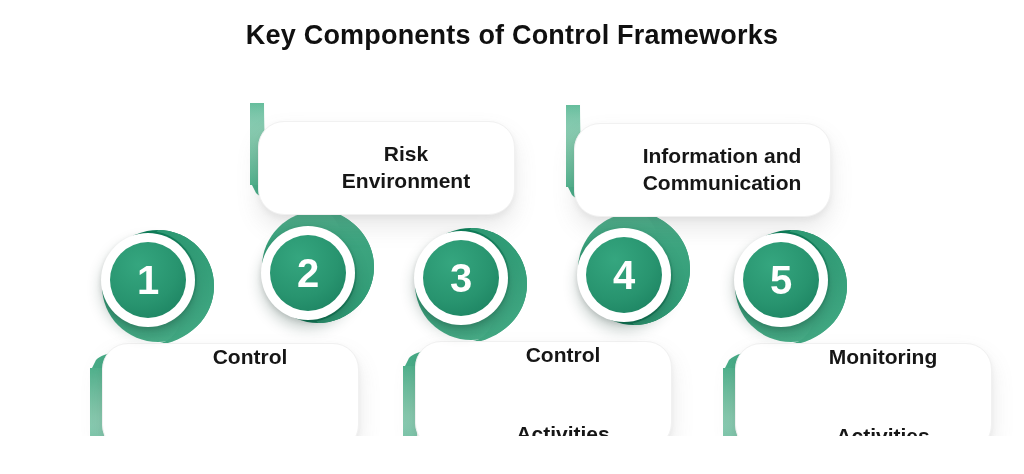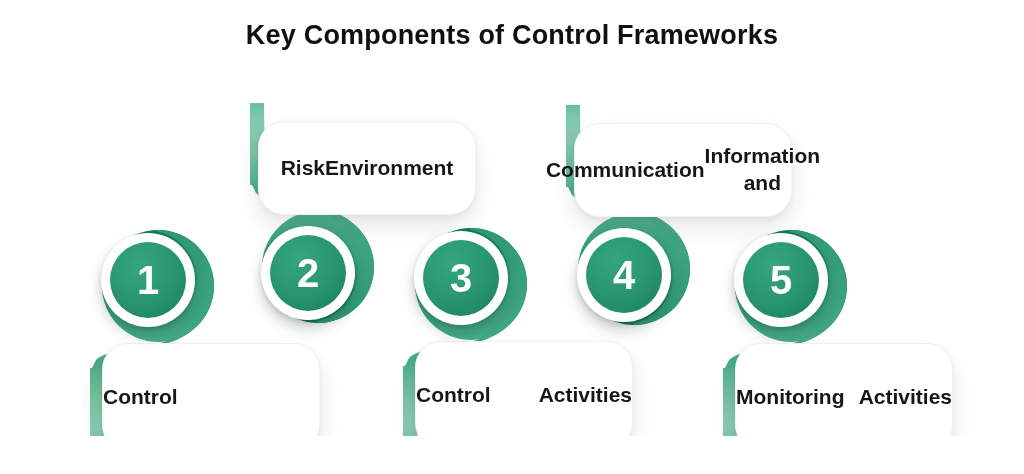--- a/index.html
+++ b/index.html
@@ -8,22 +8,22 @@
     font-family:"Liberation Sans","DejaVu Sans",sans-serif;
   }
   .title{
     position:absolute;left:0;top:20px;width:1024px;text-align:center;
     font-size:27px;font-weight:bold;color:#101010;letter-spacing:.2px;
   }
   .ribbon{position:absolute;pointer-events:none;}
   .label-box{
     position:absolute;width:216px;background:#ffffff;border:1px solid #f1f1f1;
     border-radius:26px;box-shadow:0 12px 22px rgba(120,120,120,.16),0 3px 6px rgba(0,0,0,.05);
-    display:flex;flex-direction:row;align-items:center;justify-content:center;
-    font-size:21px;font-weight:bold;color:#161616;line-height:1.28;text-align:center;
+    display:flex;flex-direction:column;align-items:center;justify-content:center;
+    font-size:21px;font-weight:bold;color:#161616;line-height:1.28;text-align:center;padding-left:39px;
   }
   .label-box.below{height:106px;justify-content:space-between;}
   .label-box.above{height:92px;}
   .ring{
     position:absolute;width:94px;height:94px;border-radius:50%;background:#ffffff;
     box-shadow:0 8px 14px rgba(25,60,48,.25),0 2px 5px rgba(0,0,0,.12);
     display:flex;align-items:center;justify-content:center;
   }
   .num-circle{
     width:76px;height:76px;border-radius:50%;
@@ -113,22 +113,22 @@
 
   <div class="unit u4">
     <svg class="ribbon" width="200" height="270" viewBox="0 -100 200 270">
       <g transform="translate(0,160) scale(1,-1)">
         <circle cx="90" cy="86" r="56" fill="url(#gCrescent)"></circle>
         <path fill="url(#gHook)" d="M90 30 A56 56 0 0 1 146 86 C146 118 120 142 86 146 C56 150 36 152 28 160 L22 172 L22 250 L36 250 L36 162 C42 150 58 146 80 144 L92 143 C105 141 112 128 114.6 114.6 A49 49 0 0 0 88.5 31.7 Z"></path>
         <rect x="22" y="168" width="15" height="87" fill="url(#gTail)"></rect>
       </g>
     </svg>
     <div class="label-box above">
+      <span>Information and</span>
       <span>Communication</span>
-      <span>Information and</span>
     </div>
     <div class="ring">
       <div class="num-circle">4</div>
     </div>
   </div>
 
   <div class="unit u5">
     <svg class="ribbon" width="200" height="270" viewBox="0 0 200 270">
       <circle cx="90" cy="86" r="56" fill="url(#gCrescent)"></circle>
       <path fill="url(#gHook)" d="M90 30 A56 56 0 0 1 146 86 C146 118 120 142 86 146 C56 150 36 152 28 160 L22 172 L22 250 L36 250 L36 162 C42 150 58 146 80 144 L92 143 C105 141 112 128 114.6 114.6 A49 49 0 0 0 88.5 31.7 Z"></path>

